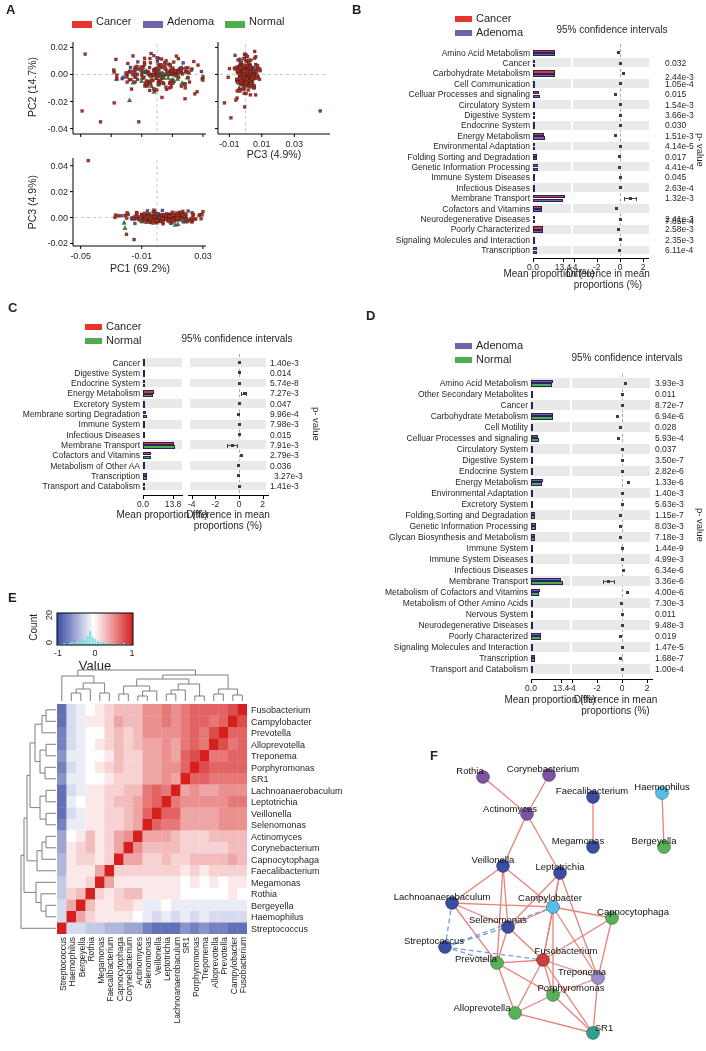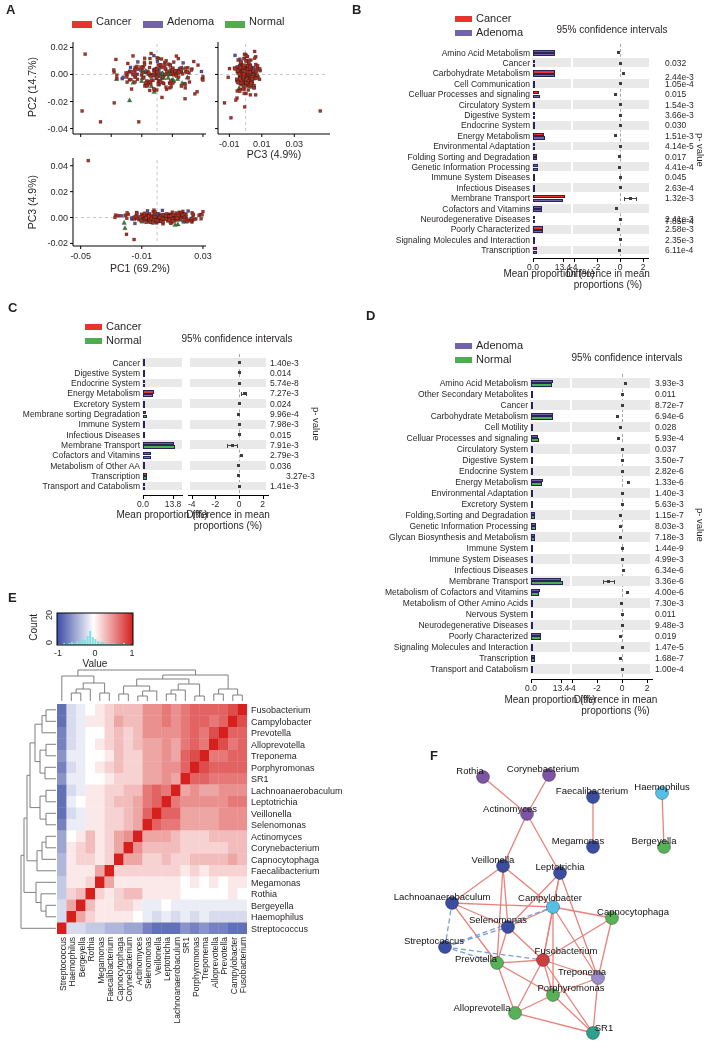--- a/index.html
+++ b/index.html
@@ -958,21 +958,21 @@
         <div class="ci-wh" style="left: 241.36px; top: 97.05px; width: 1px; height: 4px; position: absolute;"></div>
         <div class="ci-wh" style="left: 246.26px; top: 97.05px; width: 1px; height: 4px; position: absolute;"></div>
         <div class="ci-dot" style="left: 242.81px; top: 97.05px; position: absolute;"></div>
         <div class="p-label" style="left: 270px; top: 94.4px; position: absolute;">7.27e-3</div>
         <div class="stripe" style="left: 142px; top: 104.2px; width: 40px; height: 8.8px; position: absolute;"></div>
         <div class="stripe" style="left: 190px; top: 104.2px; width: 76px; height: 8.8px; position: absolute;"></div>
         <div class="cat-label" style="left: 2px; top: 104.7px; width: 138px; position: absolute;">Excretory System</div>
         <div class="mbar" style="left: 143px; top: 105.65px; width: 1.4px; height: 3.3px; background: rgb(230, 53, 47); position: absolute;"></div>
         <div class="mbar" style="left: 143px; top: 109.25px; width: 1.4px; height: 3.3px; background: rgb(78, 173, 78); position: absolute;"></div>
         <div class="ci-dot" style="left: 237.618px; top: 107.35px; position: absolute;"></div>
-        <div class="p-label" style="left: 270px; top: 104.7px; position: absolute;">0.024</div>
+        <div class="p-label" style="left: 270px; top: 104.7px; position: absolute;">0.047</div>
         <div class="cat-label" style="left: 2px; top: 115px; width: 138px; position: absolute;">Membrane sorting Degradation</div>
         <div class="mbar" style="left: 143px; top: 115.95px; width: 3.472px; height: 3.3px; background: rgb(230, 53, 47); position: absolute;"></div>
         <div class="mbar" style="left: 143px; top: 119.55px; width: 3.689px; height: 3.3px; background: rgb(78, 173, 78); position: absolute;"></div>
         <div class="ci-dot" style="left: 236.556px; top: 117.65px; position: absolute;"></div>
         <div class="p-label" style="left: 270px; top: 115px; position: absolute;">9.96e-4</div>
         <div class="stripe" style="left: 142px; top: 124.8px; width: 40px; height: 8.8px; position: absolute;"></div>
         <div class="stripe" style="left: 190px; top: 124.8px; width: 76px; height: 8.8px; position: absolute;"></div>
         <div class="cat-label" style="left: 2px; top: 125.3px; width: 138px; position: absolute;">Immune System</div>
         <div class="mbar" style="left: 143px; top: 126.25px; width: 1.4px; height: 3.3px; background: rgb(230, 53, 47); position: absolute;"></div>
         <div class="mbar" style="left: 143px; top: 129.85px; width: 1.4px; height: 3.3px; background: rgb(78, 173, 78); position: absolute;"></div>
@@ -1002,21 +1002,21 @@
         <div class="stripe" style="left: 190px; top: 166px; width: 76px; height: 8.8px; position: absolute;"></div>
         <div class="cat-label" style="left: 2px; top: 166.5px; width: 138px; position: absolute;">Metabolism of Other AA</div>
         <div class="mbar" style="left: 143px; top: 167.45px; width: 2.17px; height: 3.3px; background: rgb(230, 53, 47); position: absolute;"></div>
         <div class="mbar" style="left: 143px; top: 171.05px; width: 2.2785px; height: 3.3px; background: rgb(78, 173, 78); position: absolute;"></div>
         <div class="ci-dot" style="left: 236.91px; top: 169.15px; position: absolute;"></div>
         <div class="p-label" style="left: 270px; top: 166.5px; position: absolute;">0.036</div>
         <div class="cat-label" style="left: 2px; top: 176.8px; width: 138px; position: absolute;">Transcription</div>
         <div class="mbar" style="left: 143px; top: 177.75px; width: 3.906px; height: 3.3px; background: rgb(230, 53, 47); position: absolute;"></div>
         <div class="mbar" style="left: 143px; top: 181.35px; width: 4.123px; height: 3.3px; background: rgb(78, 173, 78); position: absolute;"></div>
         <div class="ci-dot" style="left: 236.792px; top: 179.45px; position: absolute;"></div>
-        <div class="p-label" style="left: 286px; top: 176.8px; position: absolute;">3.27e-3</div>
+        <div class="p-label" style="left: 274px; top: 176.8px; position: absolute;">3.27e-3</div>
         <div class="stripe" style="left: 142px; top: 186.6px; width: 40px; height: 8.8px; position: absolute;"></div>
         <div class="stripe" style="left: 190px; top: 186.6px; width: 76px; height: 8.8px; position: absolute;"></div>
         <div class="cat-label" style="left: 2px; top: 187.1px; width: 138px; position: absolute;">Transport and Catabolism</div>
         <div class="mbar" style="left: 143px; top: 188.05px; width: 1.4px; height: 3.3px; background: rgb(230, 53, 47); position: absolute;"></div>
         <div class="mbar" style="left: 143px; top: 191.65px; width: 1.4px; height: 3.3px; background: rgb(78, 173, 78); position: absolute;"></div>
         <div class="ci-dot" style="left: 237.854px; top: 189.75px; position: absolute;"></div>
         <div class="p-label" style="left: 270px; top: 187.1px; position: absolute;">1.41e-3</div>
         <div class="axline" style="left: 143px; top: 200px; width: 40px; height: 1px; position: absolute;"></div>
         <div class="tickv" style="left: 143px; top: 201px; position: absolute;"></div>
         <div class="ticktxt" style="left: 143px; top: 204px; position: absolute;">0.0</div>
@@ -1276,21 +1276,21 @@
           <rect x="69.60000000000001" y="32" width="2" height="1" fill="#7fe0e0"></rect>
           <rect x="72.2" y="32" width="2" height="1" fill="#7fe0e0"></rect>
           <rect x="1" y="1" width="76" height="32" fill="none" stroke="#000" stroke-width="1"></rect>
         </svg>
         <div class="keytick" style="left: 58px; top: 60px; position: absolute;">-1</div>
         <div class="keytick" style="left: 95px; top: 60px; position: absolute;">0</div>
         <div class="keytick" style="left: 132px; top: 60px; position: absolute;">1</div>
         <span class="rot-ccw" style="left: 44px; top: 52px; font-size: 9px;">0</span>
         <span class="rot-ccw" style="left: 44px; top: 22px; font-size: 9px;">20</span>
       </div>
-    <div class="ax-label" style="left:95px;top:70px;font-size:10px;">Value</div>
+    <div class="ax-label" style="left:95px;top:70px;font-size:13px;">Value</div>
     <div>
         <svg width="190" height="36" style="position:absolute;left:57px;top:79px">
           <path d="M14.3,34 V26 H23.8 V34" fill="none" stroke="#7f7f7f" stroke-width="1"></path>
           <path d="M19.1,26 V22 H33.3 V34" fill="none" stroke="#7f7f7f" stroke-width="1"></path>
           <path d="M42.8,34 V26 H52.3 V34" fill="none" stroke="#7f7f7f" stroke-width="1"></path>
           <path d="M26.2,22 V16 H47.6 V26" fill="none" stroke="#7f7f7f" stroke-width="1"></path>
           <path d="M4.8,34 V9 H36.9 V16" fill="none" stroke="#7f7f7f" stroke-width="1"></path>
           <path d="M61.8,34 V27 H71.3 V34" fill="none" stroke="#7f7f7f" stroke-width="1"></path>
           <path d="M80.8,34 V29 H90.3 V34" fill="none" stroke="#7f7f7f" stroke-width="1"></path>
           <path d="M85.6,29 V24 H99.8 V34" fill="none" stroke="#7f7f7f" stroke-width="1"></path>

